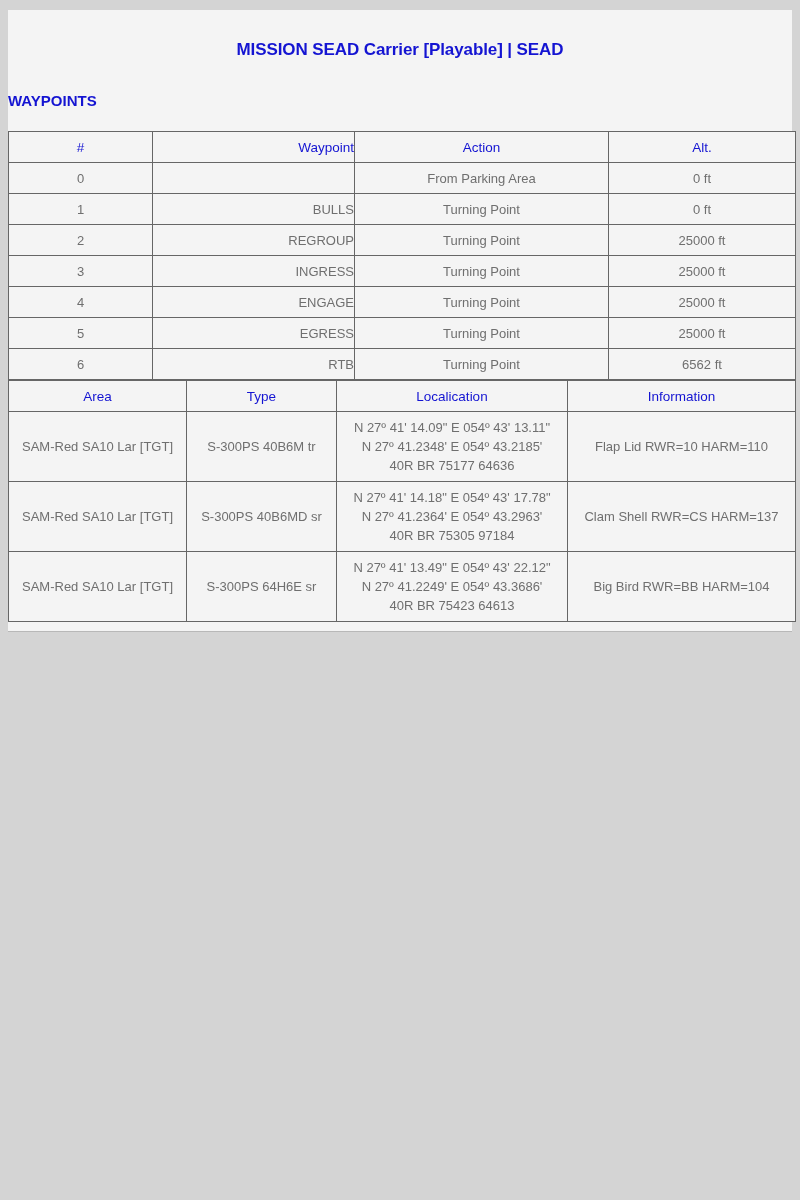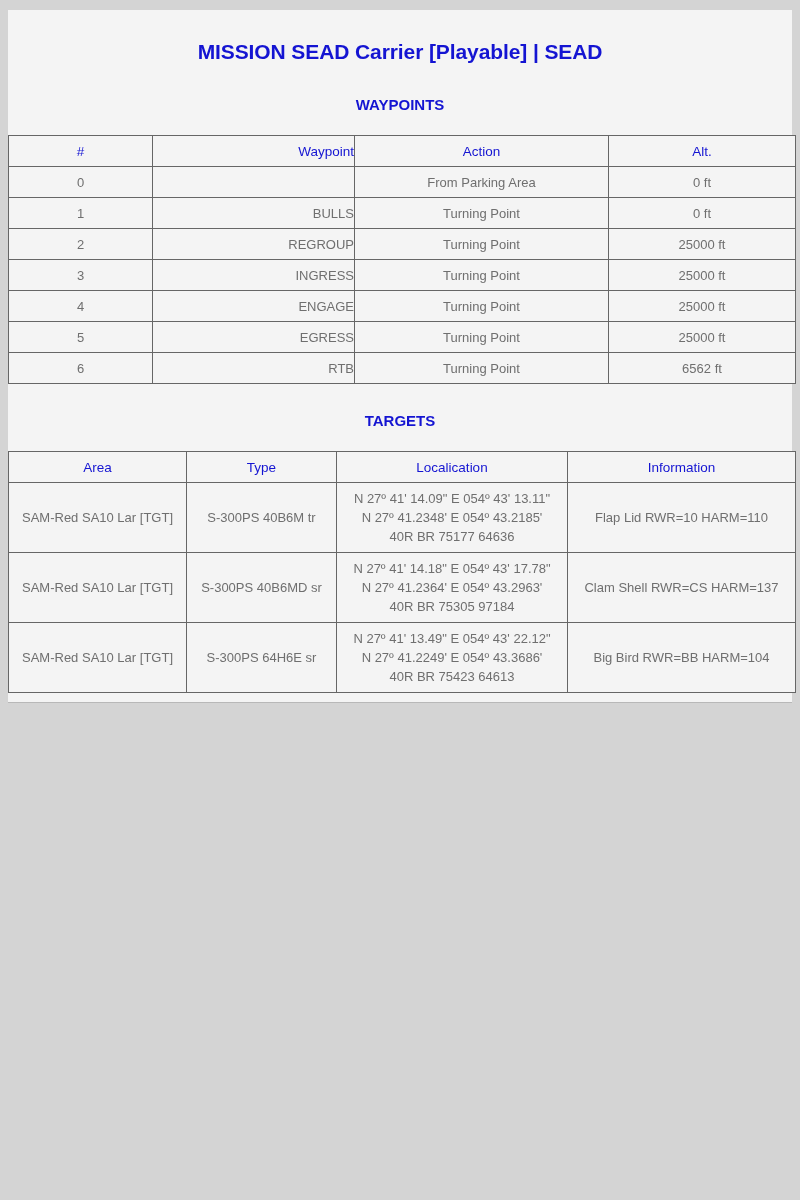--- a/index.html
+++ b/index.html
@@ -19,28 +19,27 @@
     top: 10px;
     width: 784px;
     background: #f4f4f4;
     border-bottom: 1px solid #b8b8b8;
     padding-bottom: 5px;
     box-sizing: border-box;
   }
   .mission-title {
     text-align: center;
     color: #1414d2;
-    font-size: 21px;
+    font-size: 17px;
     font-weight: bold;
     padding-top: 30px;
     padding-bottom: 4px;
     letter-spacing: -0.1px;
   }
   .section-title {
-    text-align: center;
     color: #1414d2;
     font-size: 15px;
     font-weight: bold;
     padding-top: 28px;
     padding-bottom: 22px;
   }
   table {
     border-collapse: collapse;
     width: 783px;
     margin: 0 auto;
@@ -146,21 +145,20 @@
       </tr>
       <tr>
         <td class="wp-c0">6</td>
         <td class="wp-c1">RTB</td>
         <td class="wp-c2">Turning Point</td>
         <td class="wp-c3">6562 ft</td>
       </tr>
     </tbody>
   </table>
 
-  <div class="section-title">TARGETS</div>
 
   <table class="targets-table">
     <thead>
       <tr>
         <th class="tg-c0">Area</th>
         <th class="tg-c1">Type</th>
         <th class="tg-c2">Localication</th>
         <th class="tg-c3">Information</th>
       </tr>
     </thead>

